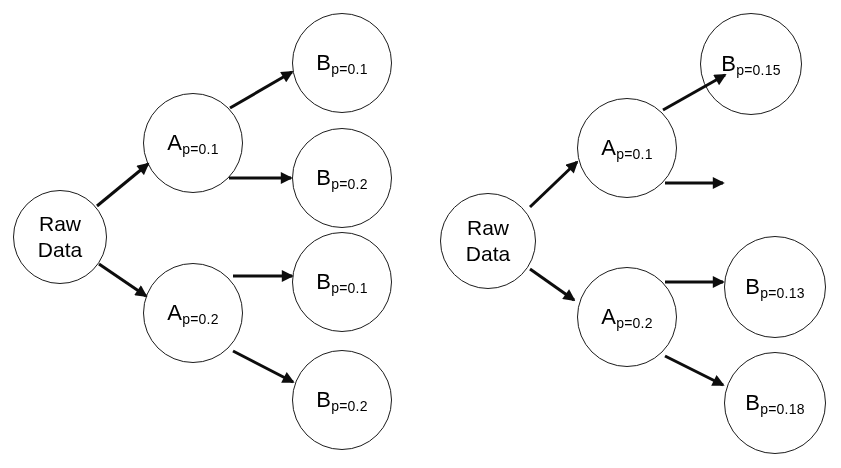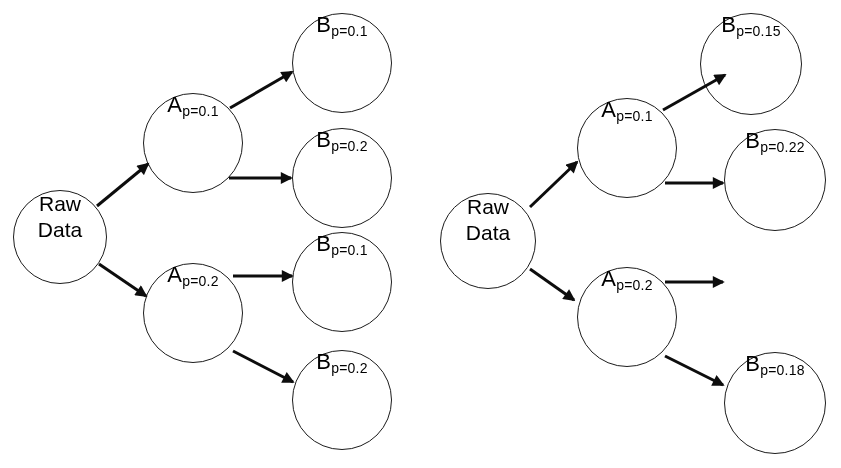--- a/index.html
+++ b/index.html
@@ -15,20 +15,21 @@
     background: #ffffff;
     overflow: hidden;
   }
   .node {
     position: absolute;
     border: 1.4px solid #1c1c1c;
     border-radius: 50%;
     background: #ffffff;
     box-sizing: border-box;
     display: flex;
+    align-items: center;
     justify-content: center;
     z-index: 1;
     color: #000000;
   }
   .nlabel {
     white-space: nowrap;
     text-align: center;
     line-height: 1;
   }
   .m {
@@ -104,24 +105,24 @@
   </div>
 
   <div class="node" style="left:577px; top:267px; width:100px; height:100px;">
     <span class="nlabel"><span class="m">A</span><span class="s">p=0.2</span></span>
   </div>
 
   <div class="node" style="left:700px; top:13px; width:102px; height:102px;">
     <span class="nlabel"><span class="m">B</span><span class="s">p=0.15</span></span>
   </div>
 
-  <div class="node" style="left:724px; top:129px; width:102px; height:102px;">
-    <span class="nlabel"><span class="m">B</span><span class="s">p=0.22</span></span>
+
+  <div class="node" style="left:724px; top:236px; width:102px; height:102px;">
+    <span class="nlabel"><span class="m">B</span><span class="s">p=0.13</span></span>
   </div>
-
 
   <div class="node" style="left:724px; top:352px; width:102px; height:102px;">
     <span class="nlabel"><span class="m">B</span><span class="s">p=0.18</span></span>
   </div>
 
   <svg id="edges" width="841" height="468" viewBox="0 0 841 468">
     <defs>
       <marker id="ah" viewBox="0 0 10 10" refX="8.5" refY="5" markerWidth="13" markerHeight="12" orient="auto" markerUnits="userSpaceOnUse">
         <path d="M0,0 L10,5 L0,10 Z" fill="#0d0d0d"></path>
       </marker>

